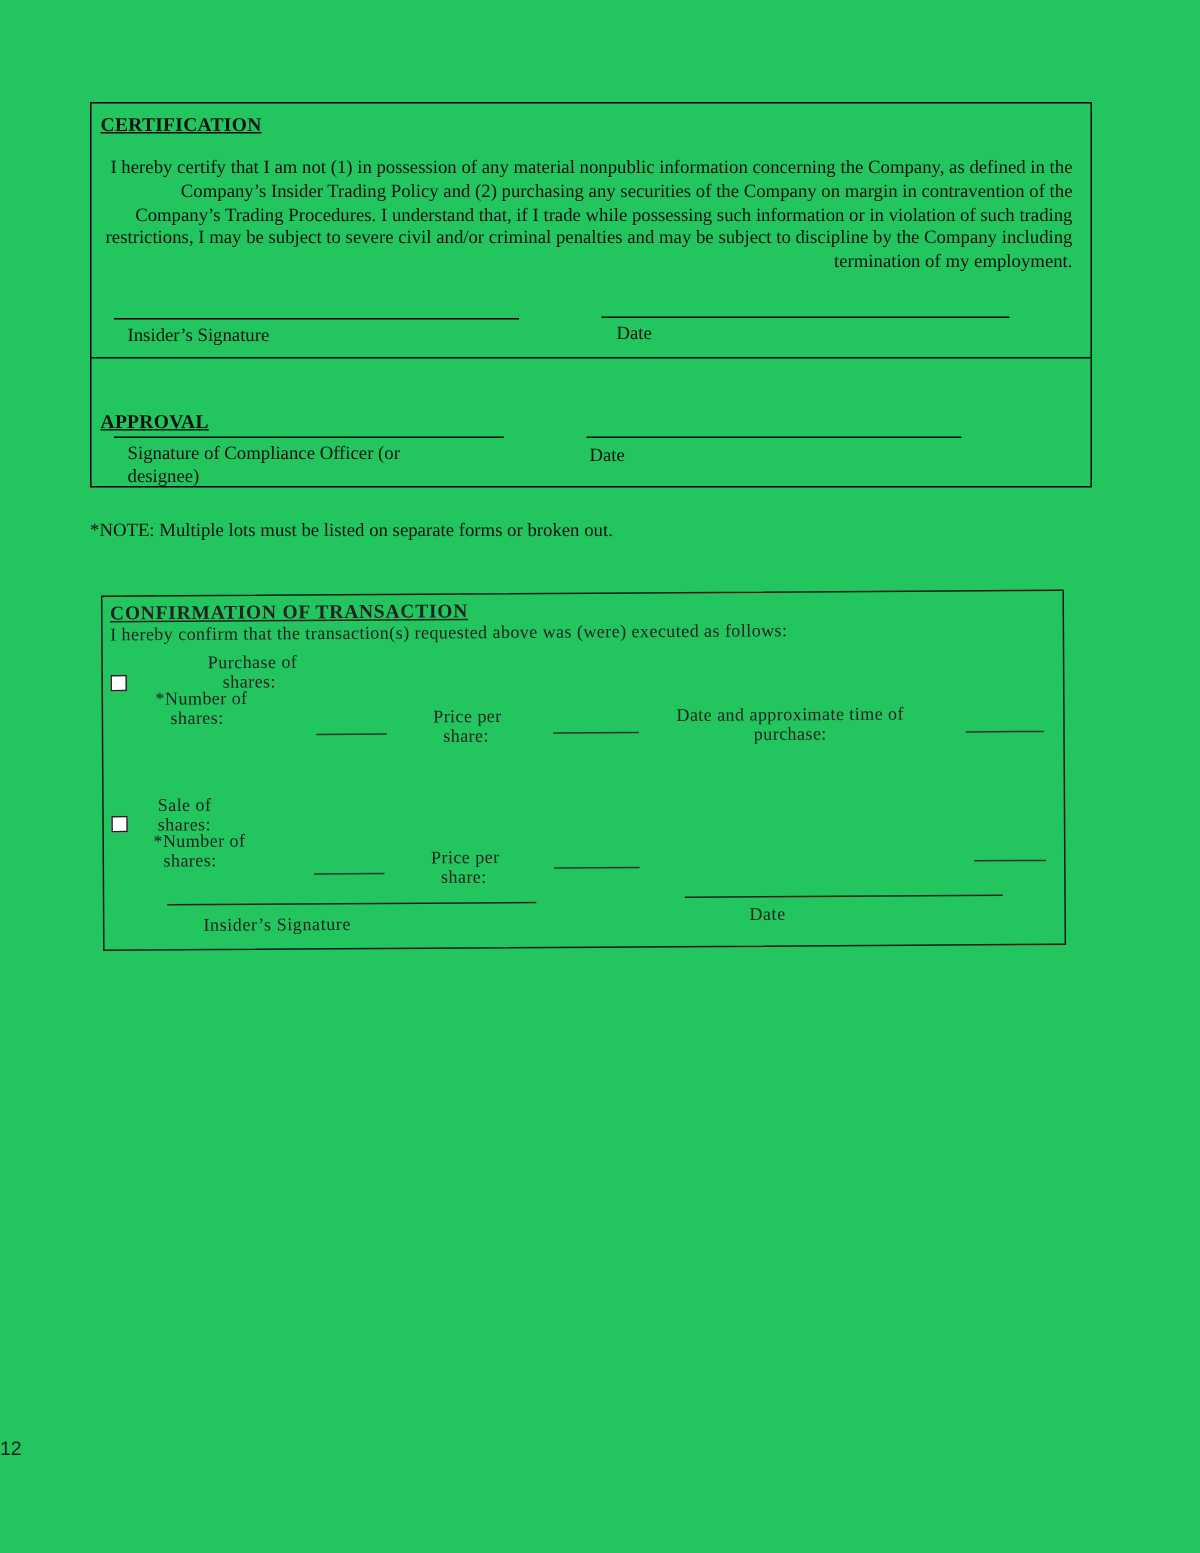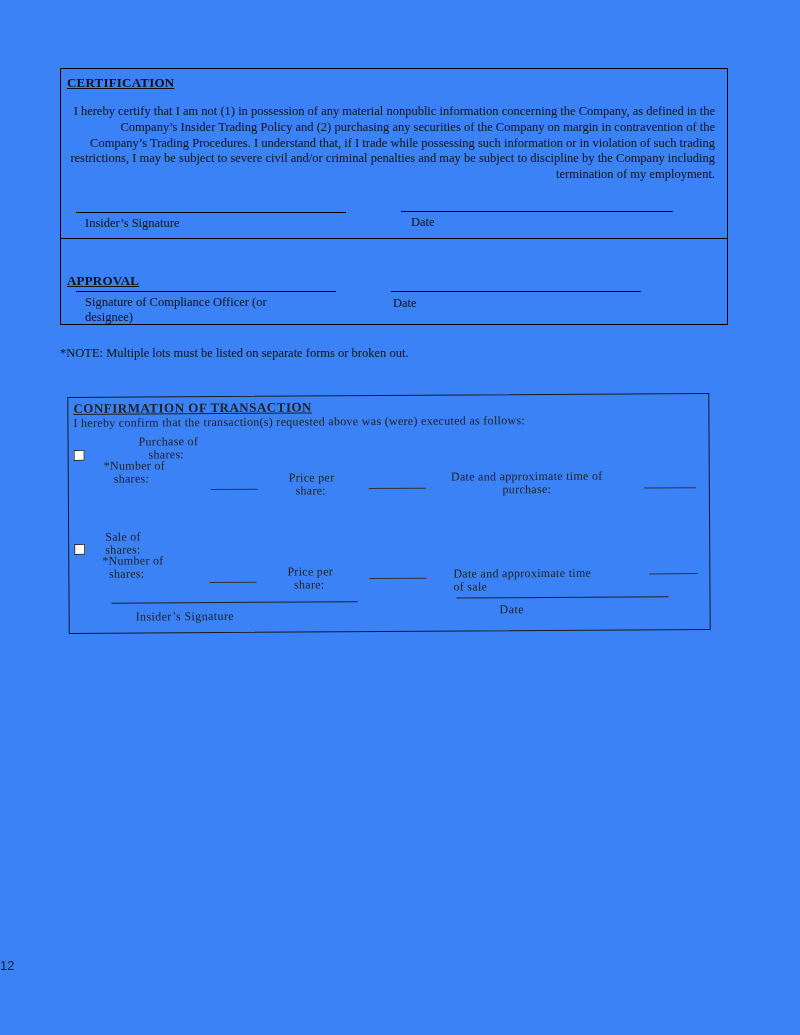--- a/index.html
+++ b/index.html
@@ -4,21 +4,21 @@
 <style>
   * { margin: 0; padding: 0; box-sizing: border-box; }
   html, body { background: #ffffff; }
   body {
     width: 800px; height: 1035px;
     font-family: "Liberation Serif", serif;
     color: #111;
     position: relative;
     overflow: hidden;
   }
-  .page { position: relative; width: 800px; height: 1035px; background: #3b82f6; }
+  .page { position: relative; width: 800px; height: 1035px; background: #22c55e; }
 
   
   .box1 {
     position: absolute; left: 60px; top: 68px;
     width: 668px; height: 257px;
     border: 1px solid #000;
   }
   .section-title {
     position: absolute;
     font-size: 13px; font-weight: bold;
@@ -123,22 +123,20 @@
 
     <div class="checkbox" style="left:5px; top:146px;"></div>
     <div class="fld" style="left:36px; top:133px;">Sale of
 shares:</div>
     <div class="fld" style="left:33px; top:157px;">*Number of
   shares:</div>
     <div class="blank" style="left:140px; top:185px; width:47px;"></div>
     <div class="fld" style="left:218px; top:169px;">Price per
   share:</div>
     <div class="blank" style="left:300px; top:182px; width:57px;"></div>
-    <div class="fld" style="left:384px; top:172px; white-space:pre-line;">Date and approximate time
-of sale</div>
     <div class="blank" style="left:580px; top:179px; width:48px;"></div>
 
     <div class="blank" style="left:42px; top:205px; width:246px; border-color:#222;"></div>
     <div class="b2-label" style="left:66px; top:212px;">Insider’s Signature</div>
 
     <div class="blank" style="left:387px; top:202px; width:212px; border-color:#222;"></div>
     <div class="b2-label" style="left:430px; top:207px;">Date</div>
   </div>
 
   <div class="page-number">12</div>

